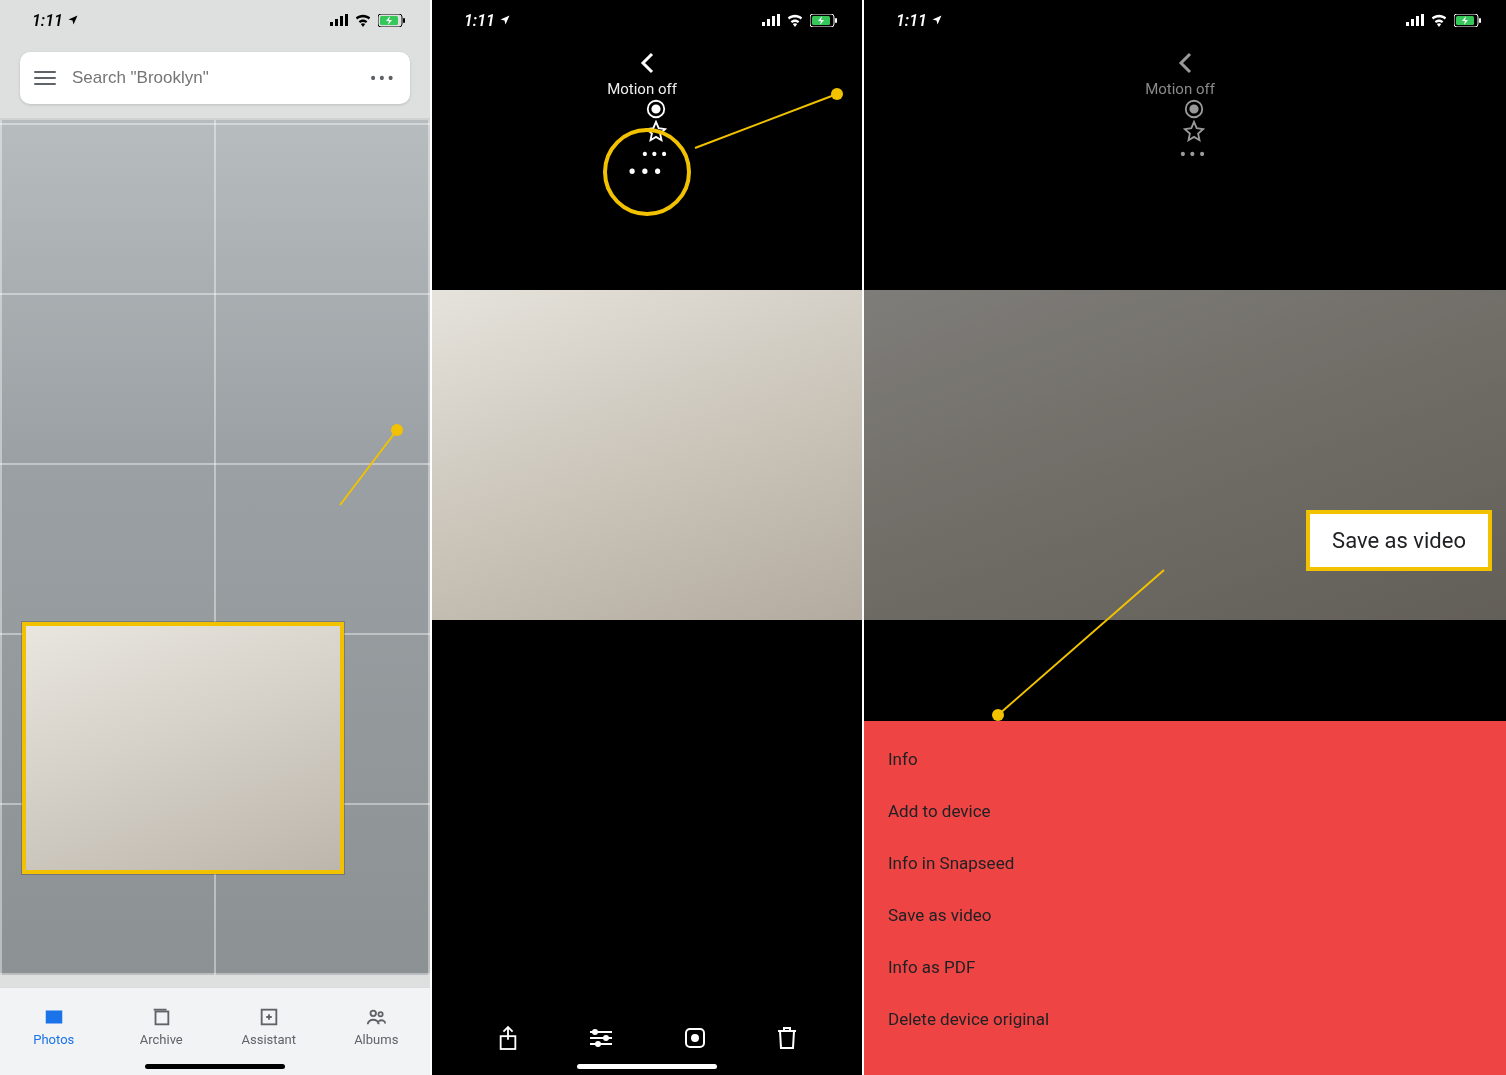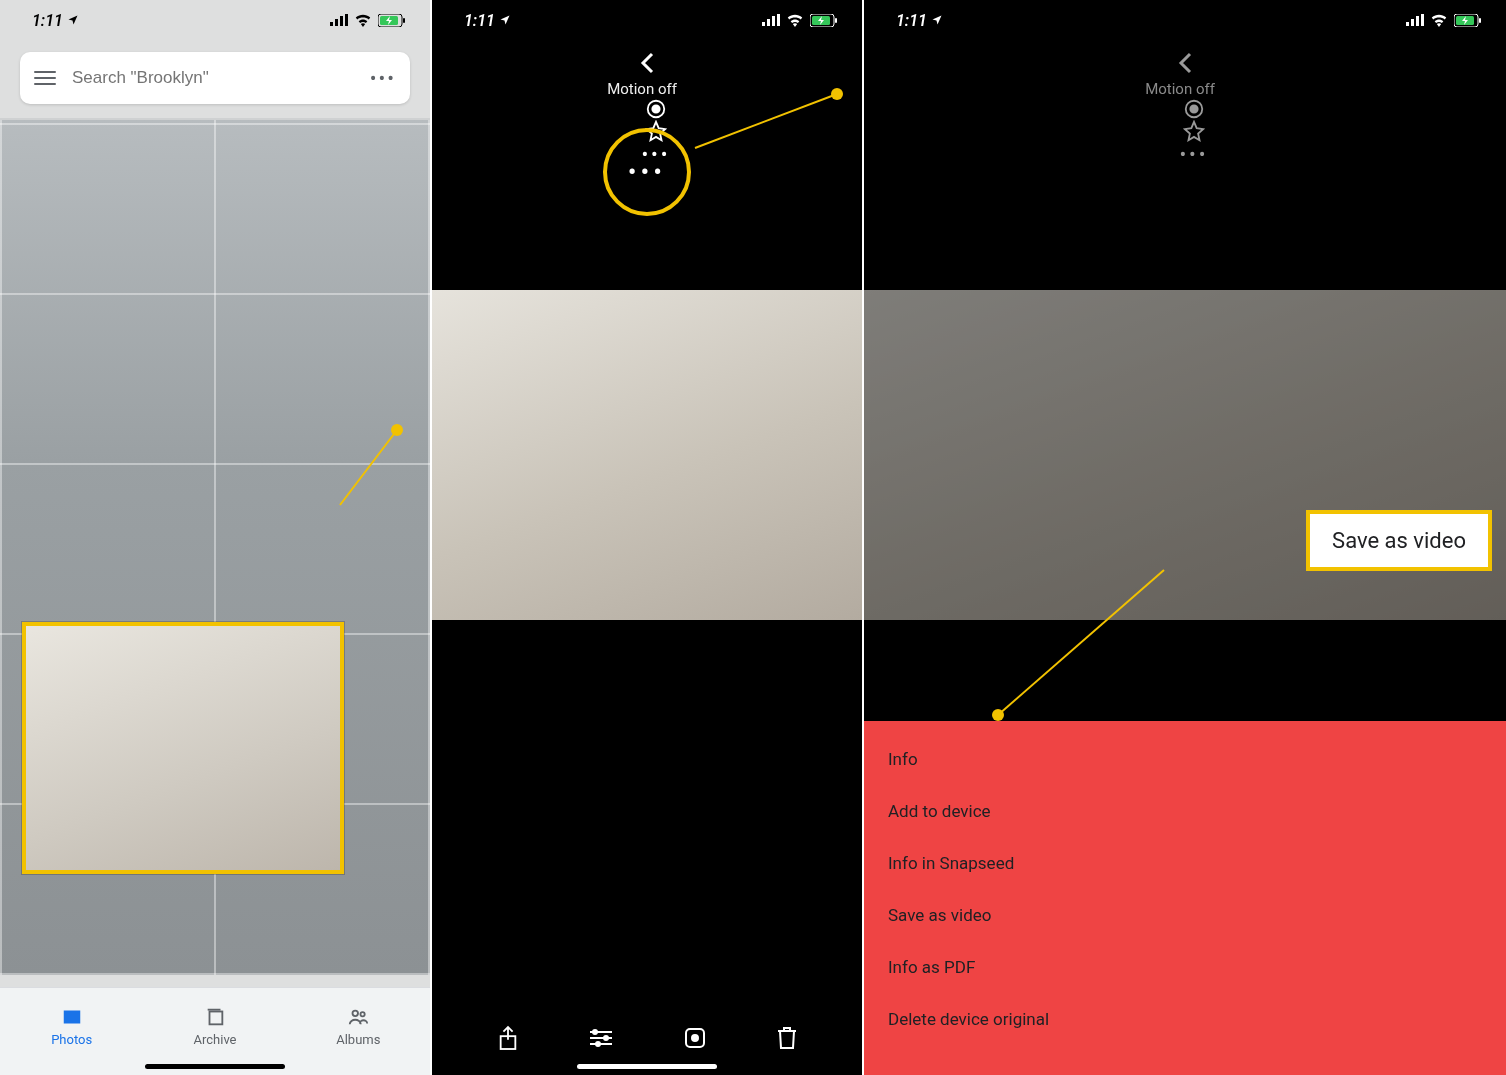--- a/index.html
+++ b/index.html
@@ -216,20 +216,27 @@
     </div>
     <div class="tab">
       <svg viewBox="0 0 24 24" fill="none" stroke="currentColor" stroke-width="2">
           <rect x="6" y="6" width="14" height="14"></rect>
           <path d="M4 4h14"></path>
         </svg>
       <span>Archive</span>
     </div>
     <div class="tab">
       <svg viewBox="0 0 24 24" fill="none" stroke="currentColor" stroke-width="2">
+          <rect x="4" y="4" width="16" height="16"></rect>
+          <path d="M12 9v6M9 12h6"></path>
+        </svg>
+      <span>Assistant</span>
+    </div>
+    <div class="tab">
+      <svg viewBox="0 0 24 24" fill="none" stroke="currentColor" stroke-width="2">
           <circle cx="9" cy="8" r="3"></circle>
           <circle cx="17" cy="9" r="2.3"></circle>
           <path d="M3 20c0-3 3-5 6-5s6 2 6 5M14 19c0-2 2-3.5 4-3.5s4 1.5 4 3.5"></path>
         </svg>
       <span>Albums</span>
     </div>
   </div>
   <div class="home-indicator"></div>
 </div>
 

